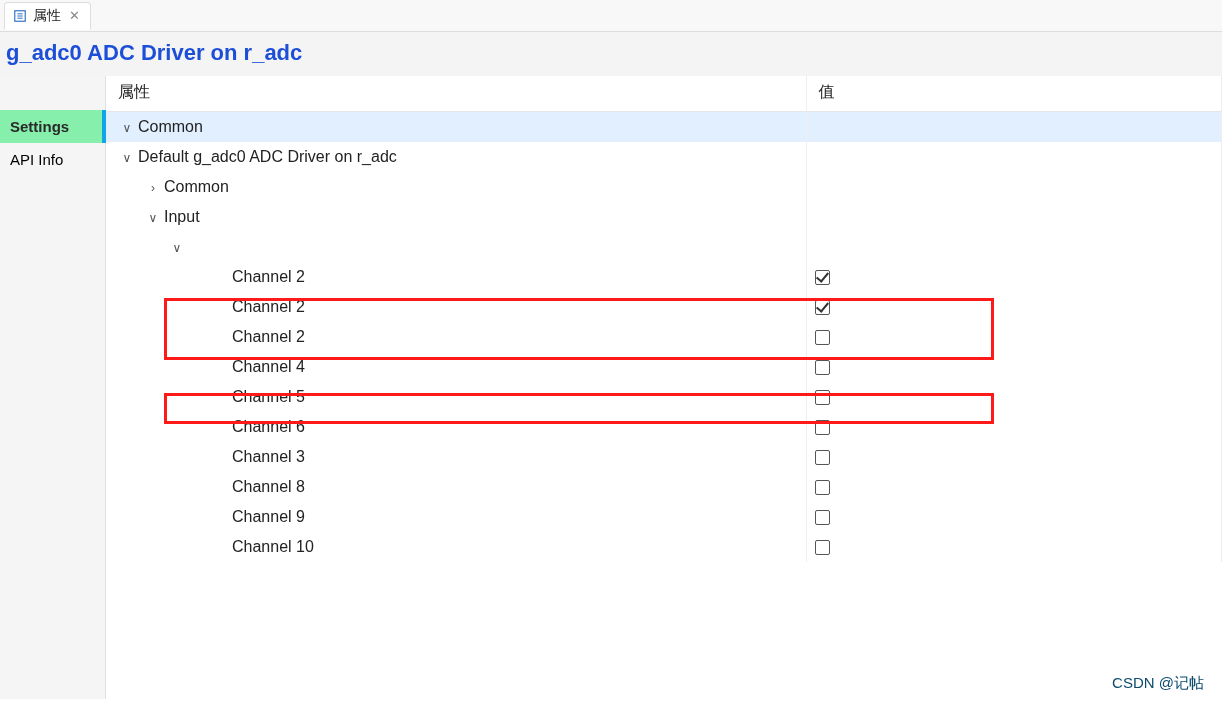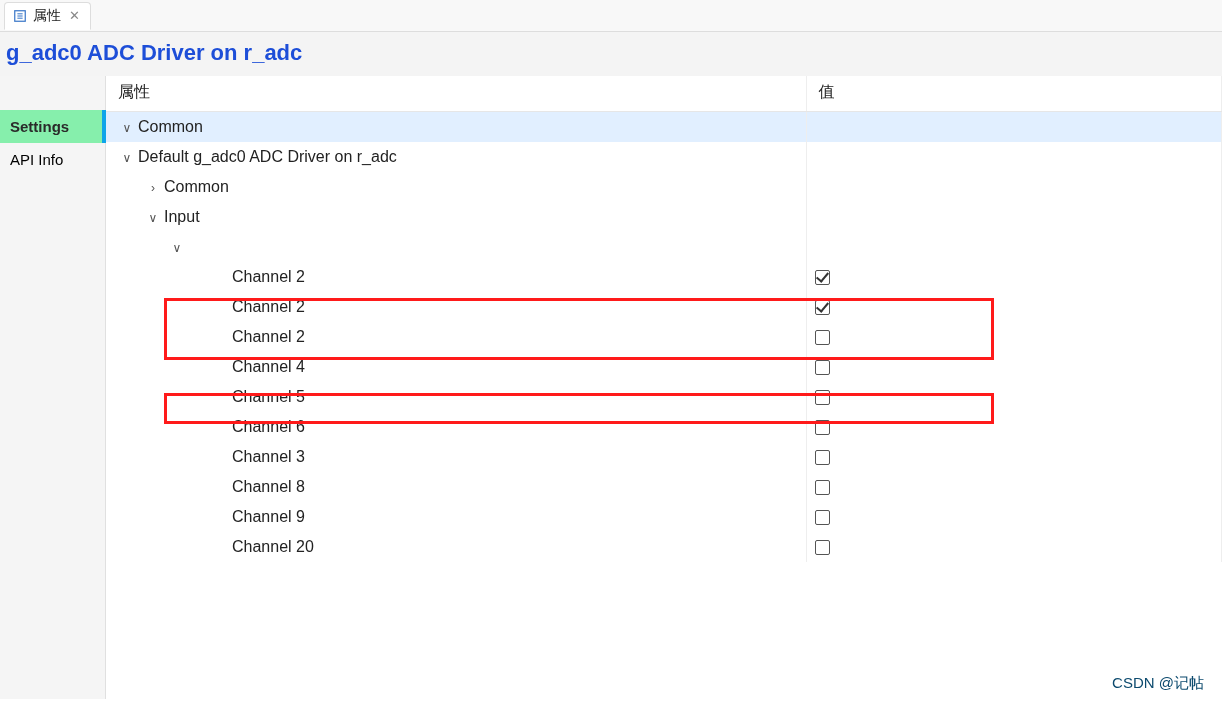--- a/index.html
+++ b/index.html
@@ -232,21 +232,21 @@
           </tr>
           <tr>
             <td class="indent-4"><span class="twisty none"></span><span>Channel 8</span></td>
             <td><span class="chk"></span></td>
           </tr>
           <tr>
             <td class="indent-4"><span class="twisty none"></span><span>Channel 9</span></td>
             <td><span class="chk"></span></td>
           </tr>
           <tr>
-            <td class="indent-4"><span class="twisty none"></span><span>Channel 20</span></td>
+            <td class="indent-4"><span class="twisty none"></span><span>Channel 10</span></td>
             <td><span class="chk"></span></td>
           </tr>
         </tbody>
     </table>
 
     <div class="hl-box" style="left:58px; top:222px; width:830px; height:62px;"></div>
     <div class="hl-box" style="left:58px; top:317px; width:830px; height:31px;"></div>
   </div>
 </div>
 

